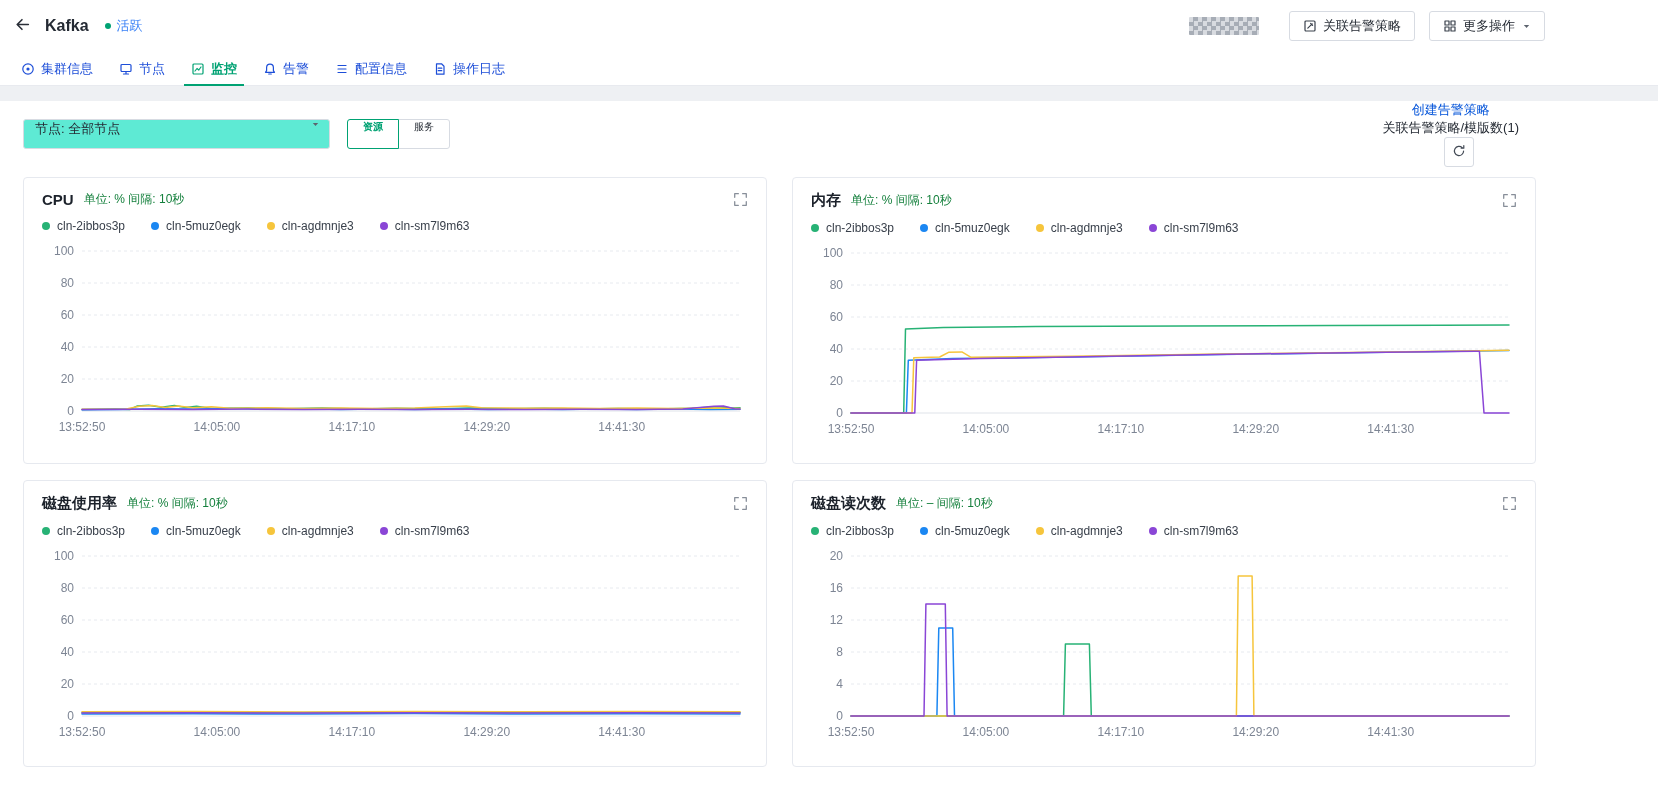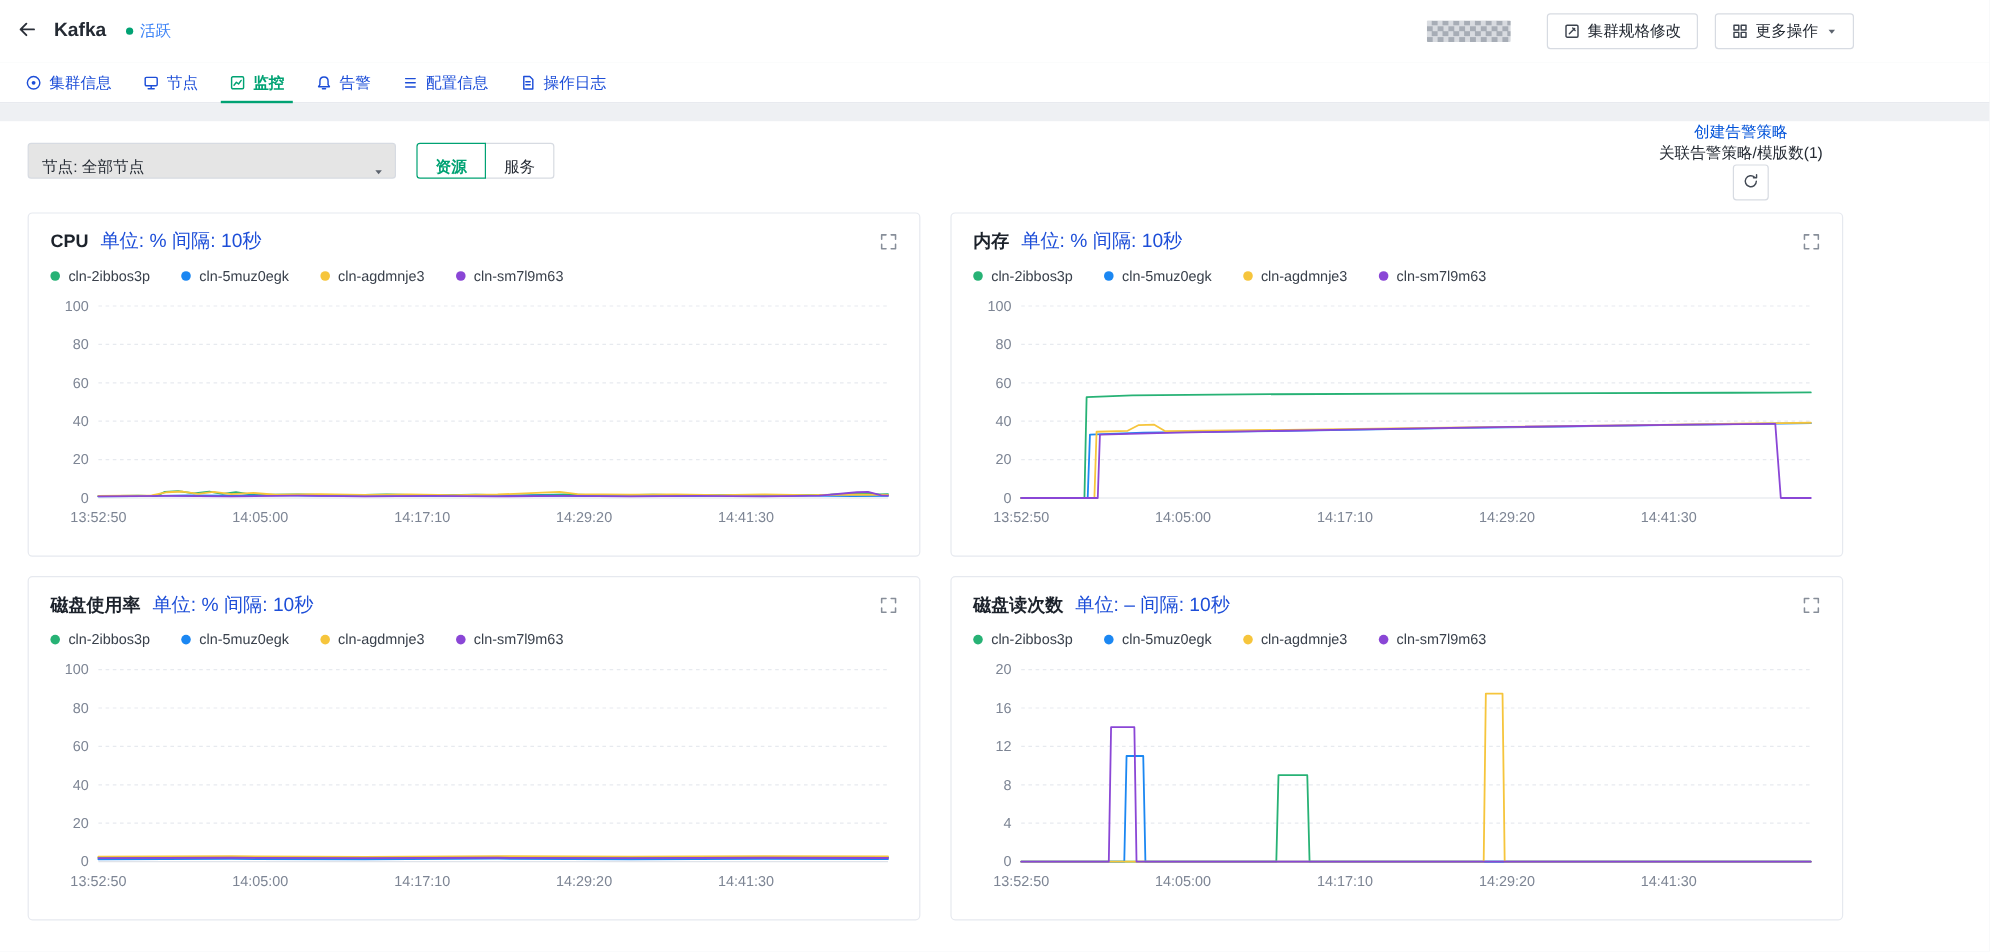--- a/index.html
+++ b/index.html
@@ -29,40 +29,40 @@
   .tab .ic{display:inline-flex;margin-right:6px;}
   .tab.active{color:#00a273;font-weight:600;}
   .tab.active::after{content:"";position:absolute;left:6px;right:6px;bottom:-1px;height:2px;background:#00a273;}
   .panel{background:#fff;margin-top:14px;min-height:693px;}
   .subtab-row{border-bottom:1px solid #e8eaef;padding:0 23px;display:flex;}
   .subtab{font-size:14px;font-weight:700;padding:10px 2px 9px;position:relative;color:#1c222b;cursor:pointer;}
   .subtab.active::after{content:"";position:absolute;left:0;right:0;bottom:-1px;height:2px;background:#242a33;}
   .content{padding:0 122px 0 23px;}
   .controls{display:flex;align-items:center;justify-content:space-between;margin-top:15px;}
   .controls-left{display:flex;align-items:center;}
-  .select{width:307px;height:30px;border:1px solid #d7dbe2;border-radius:3px;background:#e5e5e5;display:flex;
-    align-items:flex-end;justify-content:space-between;padding:0 9px 0 11px;font-size:13px;cursor:pointer;box-sizing:border-box;}
+  .select{width:307px;height:30px;border:1px solid #d7dbe2;border-radius:3px;background:#5eead4;display:flex;
+    align-items:flex-start;justify-content:space-between;padding:0 9px 0 11px;font-size:13px;cursor:pointer;box-sizing:border-box;}
   .seg{display:flex;}
   .seg.ml{margin-left:17px;}
-  .seg-btn{height:30px;padding:0 15px;background:#fff;border:1px solid #d7dbe2;font-size:13px;display:flex;
-    align-items:flex-end;cursor:pointer;margin-left:-1px;color:#242a33;position:relative;font-family:inherit;}
+  .seg-btn{height:30px;padding:0 15px;background:#fff;border:1px solid #d7dbe2;font-size:10px;display:flex;
+    align-items:flex-start;cursor:pointer;margin-left:-1px;color:#242a33;position:relative;font-family:inherit;}
   .seg-btn:first-child{border-radius:3px 0 0 3px;margin-left:0;}
   .seg-btn:last-child{border-radius:0 3px 3px 0;}
   .seg-btn.active{color:#00a273;border-color:#00a273;z-index:2;font-weight:600;}
   .controls-right{display:flex;align-items:center;font-size:13px;flex-direction:column;}
   .link{color:#0052d9;cursor:pointer;margin-right:17px;}
   .assoc{color:#242a33;margin-right:17px;cursor:pointer;}
   .icon-btn{width:30px;height:30px;border:1px solid #d7dbe2;border-radius:3px;background:#fff;display:flex;
     align-items:center;justify-content:center;color:#434a55;cursor:pointer;}
   .timebar{margin-top:12px;}
   .charts{display:grid;grid-template-columns:1fr 1fr;column-gap:25px;row-gap:16px;margin-top:10px;padding-bottom:24px;}
   .card{border:1px solid #e6e9ef;border-radius:4px;background:#fff;height:287px;box-sizing:border-box;padding:13px 18px;}
   .card-head{display:flex;align-items:center;}
   .card-title{font-size:15px;font-weight:700;color:#1c222b;}
-  .card-sub{font-size:16px;color:#1d4ed8;margin-left:10px;}
+  .card-sub{font-size:12px;color:#15803d;margin-left:10px;}
   .expand{margin-left:auto;color:#878e99;cursor:pointer;display:inline-flex;}
   .legend{display:flex;align-items:center;margin-top:11px;font-size:12px;color:#39404b;flex-wrap:wrap;}
   .legend-item{display:flex;align-items:center;margin-right:26px;cursor:pointer;justify-content:flex-end;}
   .legend-dot{width:8px;height:8px;border-radius:50%;margin-right:7px;}
   svg.chart{display:block;margin-top:2px;}
   svg text{font-family:"Liberation Sans","DejaVu Sans",sans-serif;}
 </style>
 </head>
 <body>
 
@@ -81,21 +81,21 @@
   </div>
   <div class="topbar-right">
     <span class="redacted"></span>
     <button class="tbtn">
       <span class="ic">
           <svg width="14" height="14" viewBox="0 0 14 14" fill="none" stroke="currentColor" stroke-width="1.2" stroke-linecap="round" stroke-linejoin="round">
             <rect x="2" y="2" width="10" height="10" rx="1"></rect>
             <path d="M4.8 9.2l4.4-4.4M7.6 4.4l2 2"></path>
           </svg>
         </span>
-      <span>集群规格修改</span>
+      <span>关联告警策略</span>
     </button>
     <button class="tbtn">
       <span class="ic">
           <svg width="14" height="14" viewBox="0 0 14 14" fill="none" stroke="currentColor" stroke-width="1.2" stroke-linecap="round" stroke-linejoin="round">
             <rect x="2" y="2" width="4" height="4"></rect>
             <rect x="8" y="2" width="4" height="4"></rect>
             <rect x="2" y="8" width="4" height="4"></rect>
             <rect x="8" y="8" width="4" height="4"></rect>
           </svg>
         </span>

